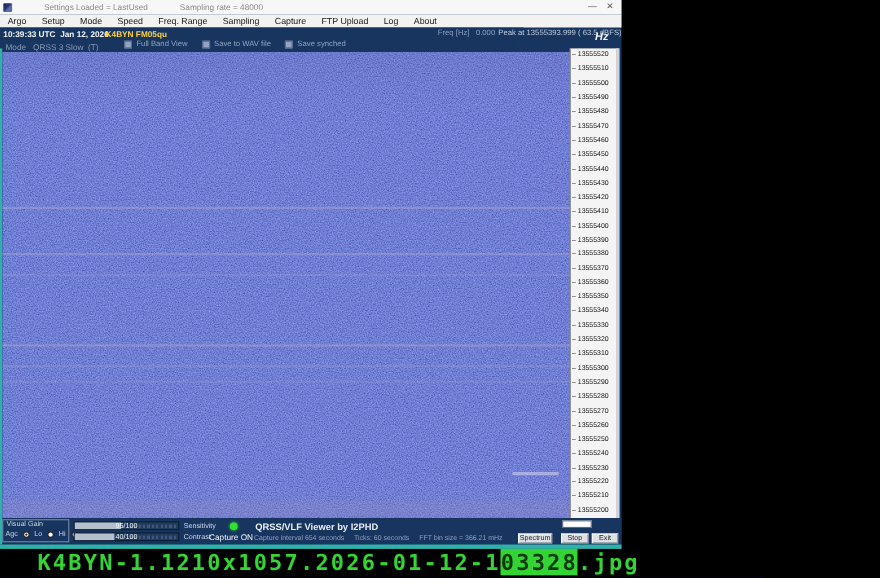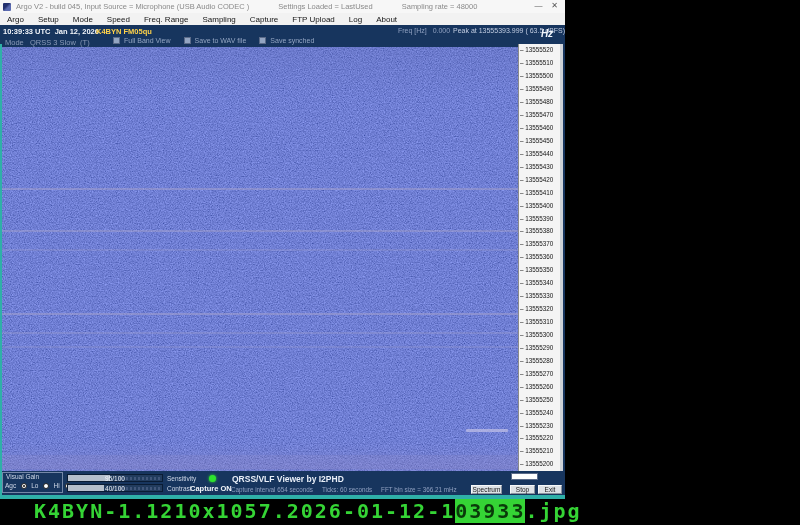--- a/index.html
+++ b/index.html
@@ -75,21 +75,21 @@
             background:repeating-linear-gradient(90deg,#40567a 0 2px, transparent 2px 4px); }
   .slider .fill { position:absolute; left:0; top:0; height:100%; background:#b6bfcc; }
   .slider .val  { position:absolute; left:0; top:0; width:100%; height:100%; text-align:center;
                   font-size:6.5px; color:#f0f4fa; line-height:7px; }
   .s1 { top:3px; } .s2 { top:13px; }
   .slab1 { position:absolute; left:167px; top:4px; font-size:6.5px; color:#cfd8e8; }
   .slab2 { position:absolute; left:167px; top:14px; font-size:6.5px; color:#cfd8e8; }
 
   .led { position:absolute; left:209px; top:4px; width:7px; height:7px; border-radius:50%;
          background:#2ee22e; box-shadow:0 0 3px #2ee22e; }
-  .capture { position:absolute; left:190px; top:13px; font-size:7.5px; font-weight:bold; color:#f2f5fa; }
+  .capture { position:absolute; left:190px; top:13px; font-size:7.5px; font-weight:normal; color:#f2f5fa; }
 
   .viewer-title { position:absolute; left:232px; top:3px; width:160px; 
                   font-size:8.5px; font-weight:bold; color:#e9eff8; }
   .stats { position:absolute; left:231px; top:15px; width:200px; display:flex; gap:9px;
            font-size:6.3px; color:#8fa0c0; white-space:nowrap; }
 
   .mini-input { position:absolute; left:511px; top:2px; width:27px; height:7px; background:#fff;
                 border:1px solid #5a6a88; }
   .btn { position:absolute; top:14px; height:9px; background:#dde1e6; border:1px solid #8a929c;
          border-top-color:#f6f8fa; border-left-color:#f6f8fa; font-size:6.5px; color:#1a1a1a;
@@ -107,21 +107,20 @@
   .filename .hl { background:#35d435; color:#0a3a0a; }
 </style>
 </head>
 <body>
 
 <div id="screen">
   <div id="window">
 
     <div class="titlebar">
       <span class="appicon"></span>
-      <span class="title-seg">Argo V2 - build 045, Input Source = Microphone (USB Audio CODEC )</span>
       <span class="title-seg gap">Settings Loaded = LastUsed</span>
       <span class="title-seg gap">Sampling rate = 48000</span>
       <span class="winbtn min">—</span>
       <span class="winbtn close">✕</span>
     </div>
 
     <div class="menubar" id="menubar">
         <span class="menu-item">Argo</span>
         <span class="menu-item">Setup</span>
         <span class="menu-item">Mode</span>
@@ -261,15 +260,15 @@
       <div class="btn spectrum">Spectrum</div>
       <div class="btn stop">Stop</div>
       <div class="btn exit">Exit</div>
     </div>
 
     <div class="teal-bottom"></div>
     <div class="teal-left"></div>
   </div>
 
   <div class="filename">
-    <span>K4BYN-1.1210x1057.2026-01-12-1</span><span class="hl">03933</span><span>.jpg</span>
+    <span>K4BYN-1.1210x1057.2026-01-12-1</span><span class="hl">03328</span><span>.jpg</span>
   </div>
 </div>
 
 </body></html>

